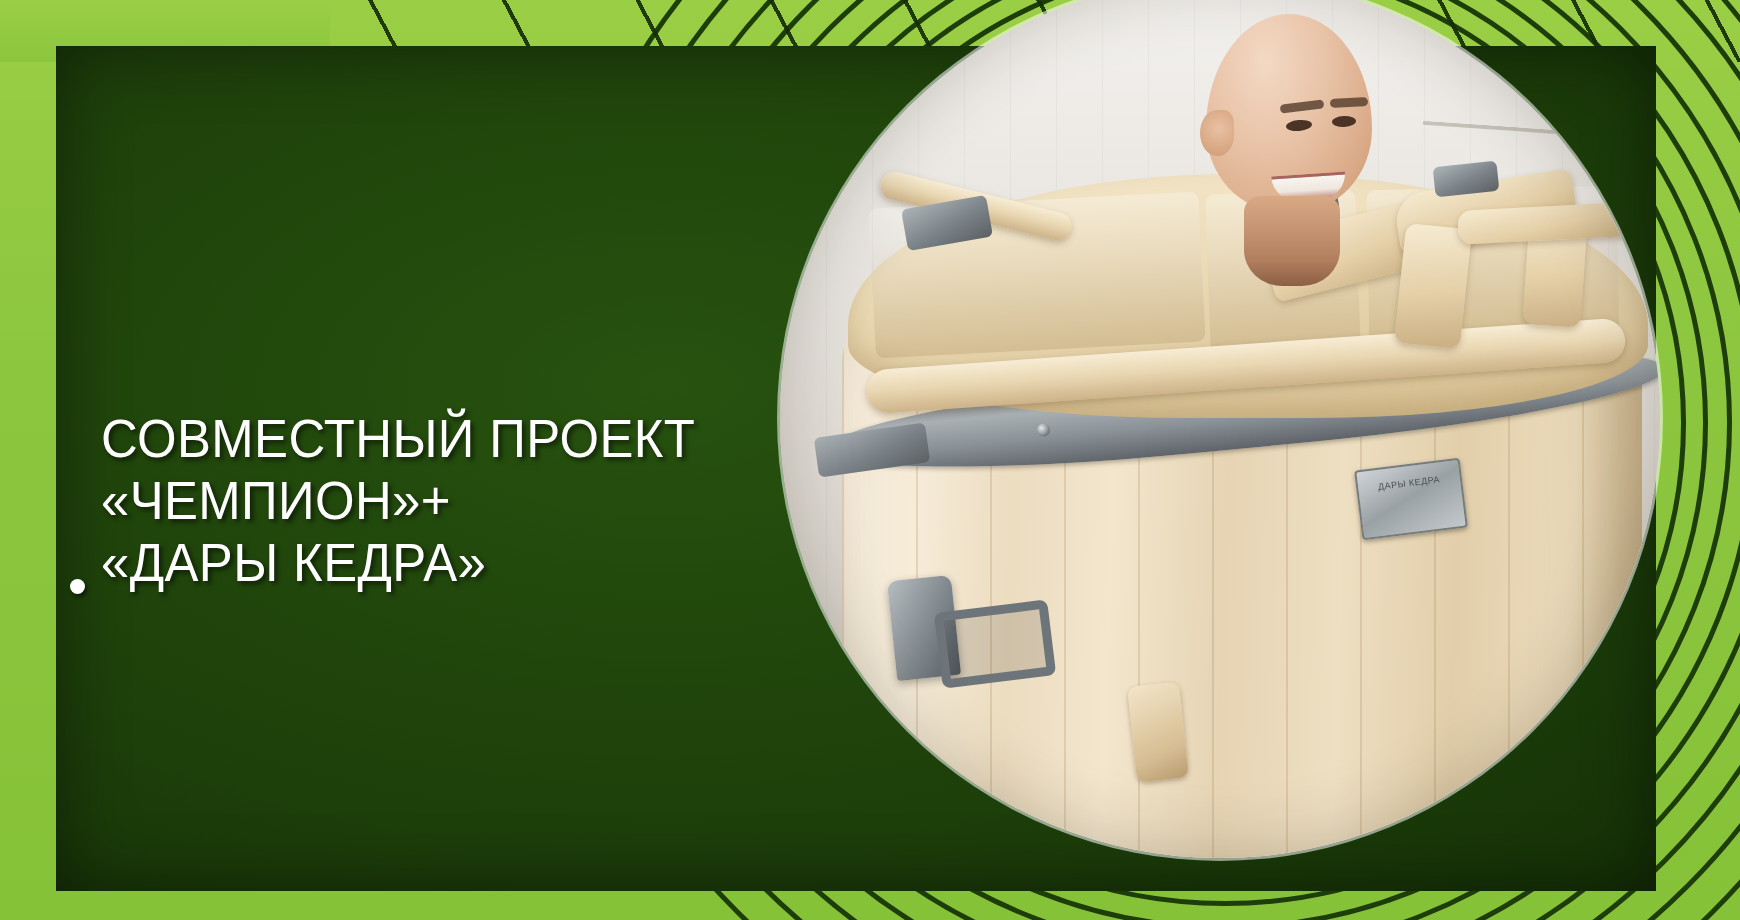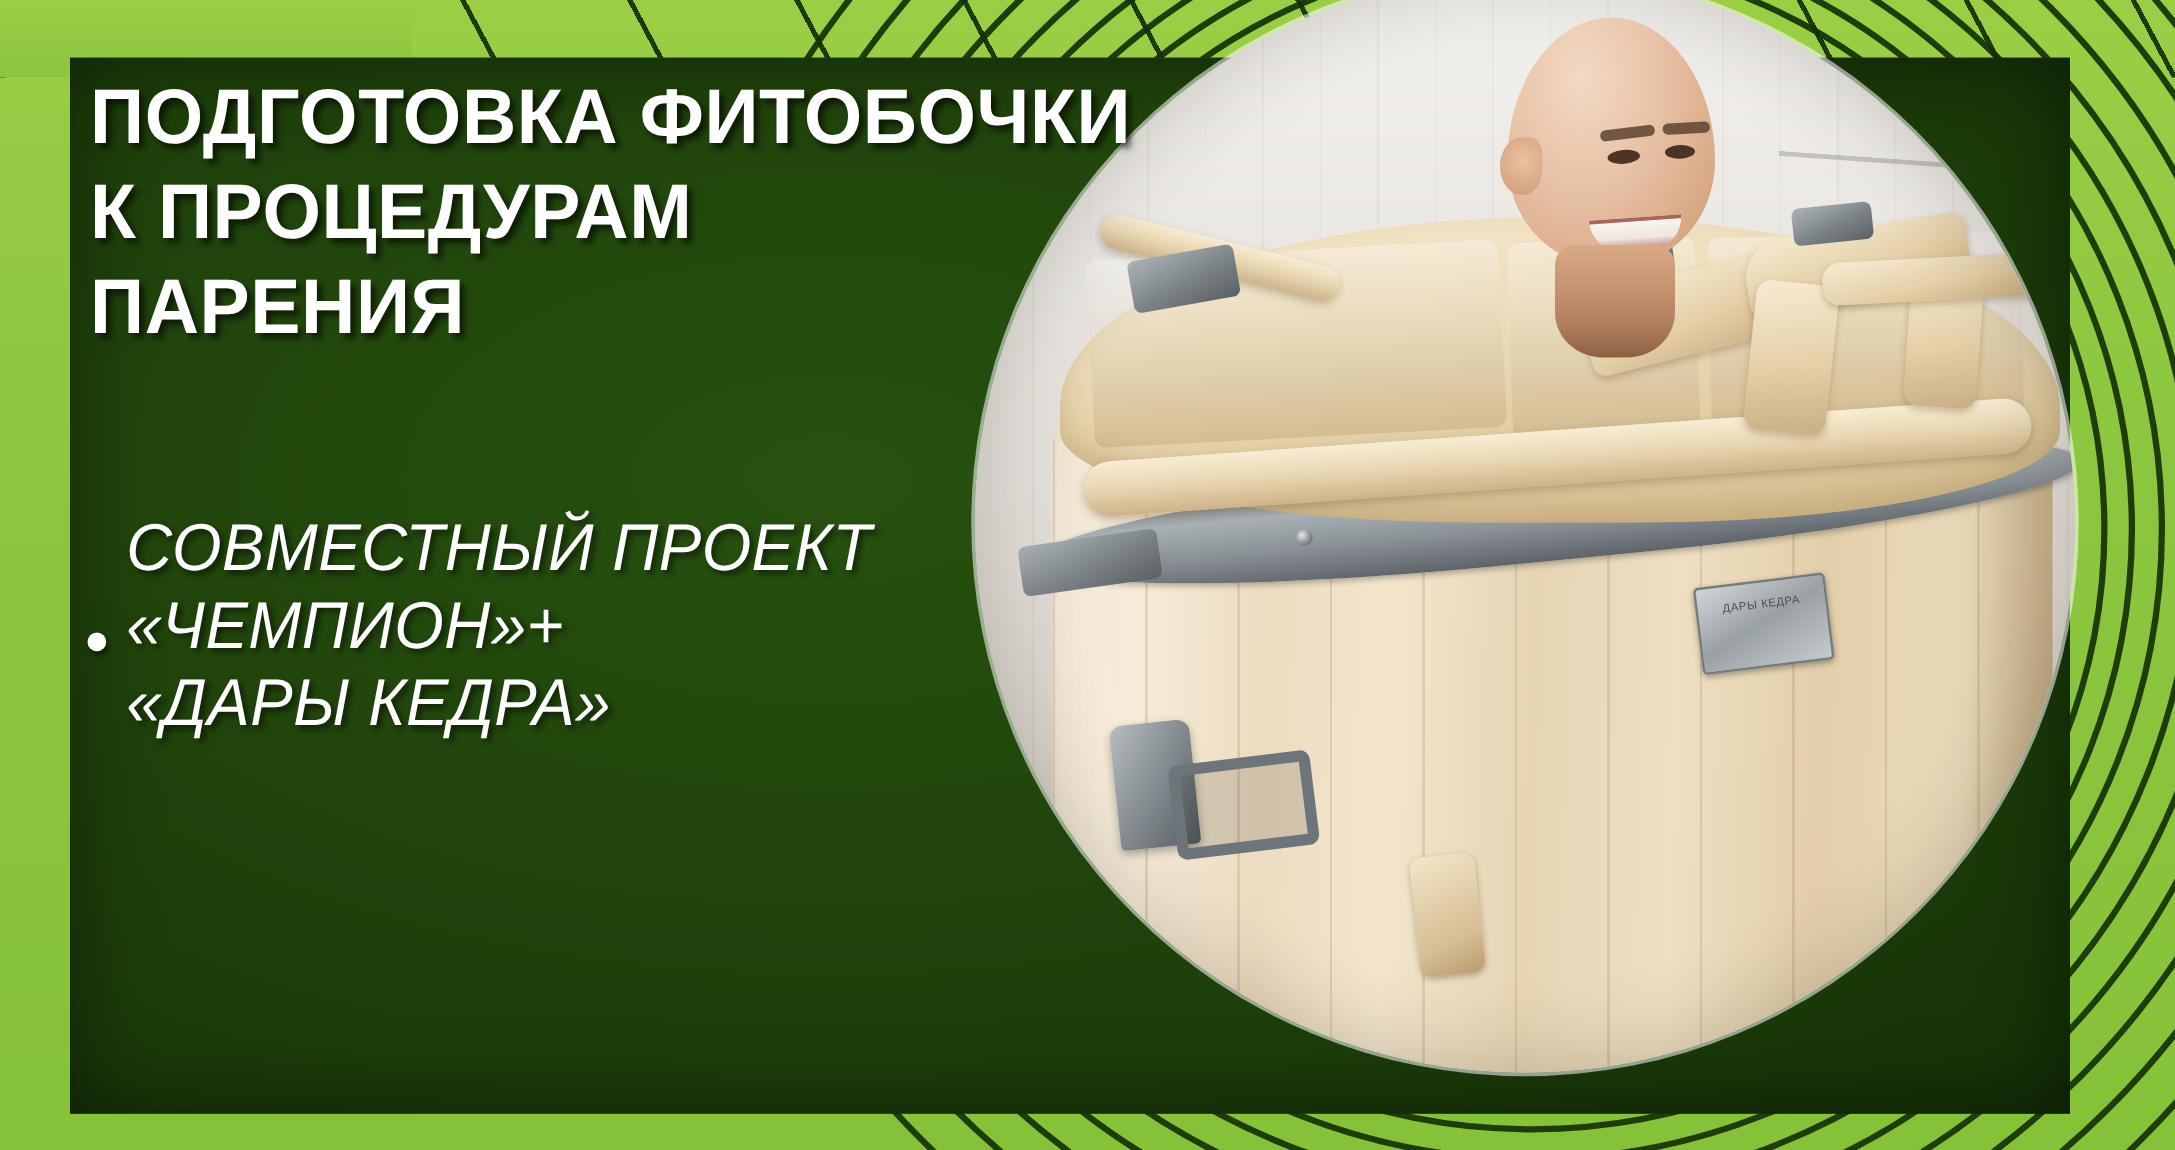--- a/index.html
+++ b/index.html
@@ -312,23 +312,22 @@
 
   .bullets {
     position: absolute;
     left: 70px;
     top: 408px;
     width: 820px;
     z-index: 8;
   }
   .bullet-item {
     display: flex;
-    align-items: center;
+    align-items: flex-end;
     margin-bottom: 44px;
-    font-style: italic;
   }
   .bullet-dot {
     flex: 0 0 auto;
     width: 15px;
     height: 15px;
     border-radius: 50%;
     background: #ffffff;
     margin: 24px 16px 0 0;
     box-shadow: 2px 3px 4px rgba(0,0,0,0.55);
   }
@@ -423,25 +422,20 @@
           <div class="ph-eye" style="left:80px;top:106px;transform:rotate(-5deg);"></div>
           <div class="ph-eye" style="left:126px;top:102px;width:24px;transform:rotate(-2deg);"></div>
         </div>
         <div class="ph-mouth"></div>
       </div>
 
       <div class="ph-vig"></div>
     </div>
   </div>
 
-  <div class="title-block">
-    <div class="title-line">ПОДГОТОВКА ФИТОБОЧКИ</div>
-    <div class="title-line">К ПРОЦЕДУРАМ</div>
-    <div class="title-line">ПАРЕНИЯ</div>
-  </div>
 
   <div class="bullets">
 
     <div class="bullet-item">
       <div class="bullet-dot"></div>
       <div class="bullet-text">
         <div class="bullet-line">СОВМЕСТНЫЙ ПРОЕКТ</div>
         <div class="bullet-line">«ЧЕМПИОН»+</div>
         <div class="bullet-line">«ДАРЫ КЕДРА»</div>
       </div>

